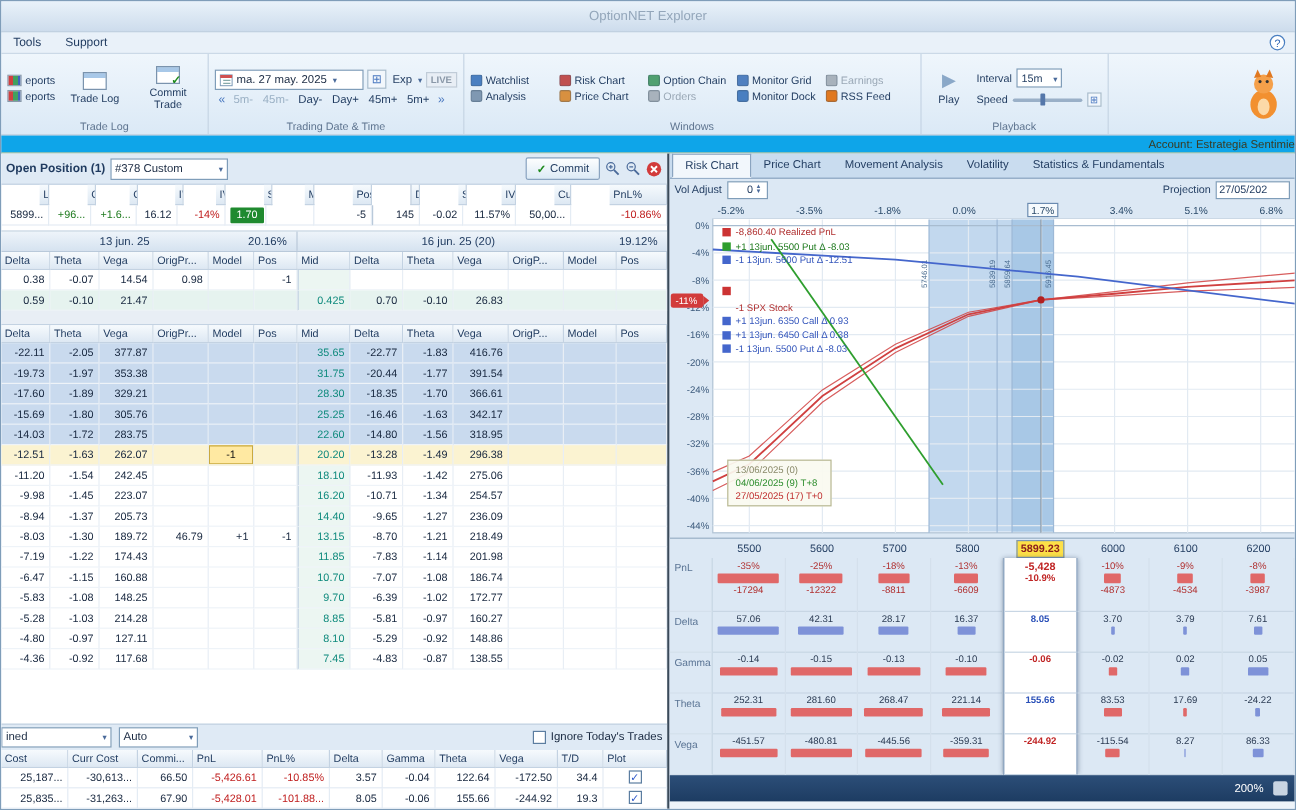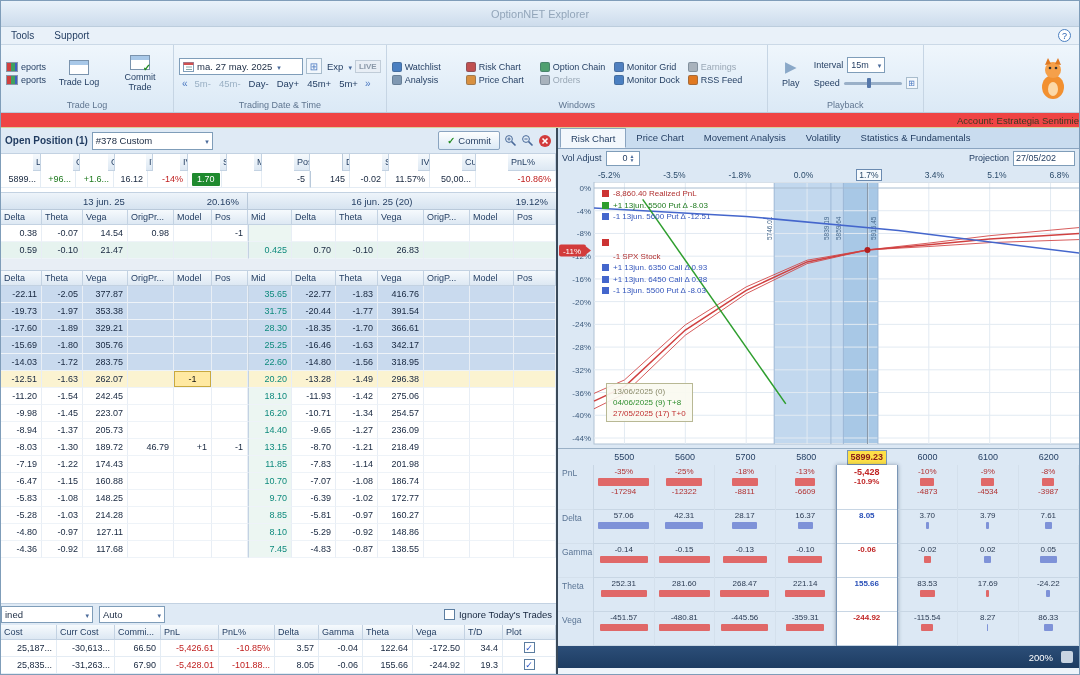--- a/index.html
+++ b/index.html
@@ -40,29 +40,29 @@
 .wic{width:10px;height:10px;border-radius:2px;display:inline-block;border:1px solid rgba(60,80,100,.35);flex:0 0 auto;}
 .playic::after{content:"▶";color:#8aa8c8;font-size:15px;}
 .pbcol{display:flex;flex-direction:column;gap:4px;}
 .pbrow{display:flex;align-items:center;gap:4px;font-size:9px;color:#1f3a5f;}
 .ddbox{height:16px;background:#fff;border:1px solid #7f9db9;display:flex;align-items:center;justify-content:space-between;padding:0 3px;font-size:9px;}
 .ddi{width:38px;}
 .slider{position:relative;width:58px;height:12px;}
 .strack{position:absolute;left:0;right:0;top:5px;height:3px;background:#9ab0c8;border-radius:2px;}
 .sthumb{position:absolute;left:40%;top:1px;width:4px;height:10px;background:#5577aa;border-radius:1px;}
 .mascot{margin-left:auto;display:flex;align-items:center;padding-right:6px;}
-.acct{height:15px;background:#ef4444;border-bottom:1px solid #d8cf9a;display:flex;align-items:center;justify-content:flex-end;font-size:9.5px;color:#3a3a20;flex:0 0 auto;overflow:hidden;white-space:nowrap;}
+.acct{height:15px;background:#0ea5e9;border-bottom:1px solid #d8cf9a;display:flex;align-items:center;justify-content:flex-end;font-size:9.5px;color:#3a3a20;flex:0 0 auto;overflow:hidden;white-space:nowrap;}
 
 .main{flex:1;display:flex;min-height:0;}
 .left{width:557px;background:#fff;border-right:2px solid #3a4a5a;display:flex;flex-direction:column;flex:0 0 auto;overflow:hidden;}
 .right{flex:1;background:#dce8f4;display:flex;flex-direction:column;min-width:0;overflow:hidden;}
 
 .pos-head{height:26px;background:#dfeaf5;border-bottom:1px solid #c3d2e2;display:flex;align-items:center;gap:4px;padding:0 4px;flex:0 0 auto;}
 .pos-title{font-weight:700;color:#1f3a5f;}
-.seldd{width:121px;height:18px;background:#fff;border:1px solid #7f9db9;display:flex;align-items:center;justify-content:space-between;padding:0 3px;font-size:9.5px;}
+.seldd{width:98px;height:18px;background:#fff;border:1px solid #7f9db9;display:flex;align-items:center;justify-content:space-between;padding:0 3px;font-size:9.5px;}
 .commitb{margin-left:auto;height:19px;border:1px solid #8aa4c0;background:linear-gradient(#fdfefe,#dceaf6);display:flex;align-items:center;gap:3px;padding:0 8px;font-size:9.5px;color:#1f3a5f;border-radius:2px;}
 .chk::after{content:"✓";color:#1e8a1e;font-weight:bold;}
 .tico{display:inline-flex;align-items:center;}
 .sgrid{display:grid;grid-template-columns:40px 35px 38px 34px 40px 34px 40px 48px 40px 36px 44px 46px 1fr;font-size:9px;flex:0 0 auto;}
 .shc{height:17px;line-height:17px;padding:0 3px;background:linear-gradient(#f6fafd,#dde8f3);border-right:1px solid #c3d2e2;border-bottom:1px solid #c3d2e2;color:#1f3a5f;white-space:nowrap;overflow:hidden;margin-left:32px;}
 .sc{height:17px;line-height:17px;text-align:right;padding:0 4px;border-right:1px solid #e4ecf4;border-bottom:1px solid #e4ecf4;white-space:nowrap;overflow:hidden;color:#16263e;}
 .sgrid>*:nth-child(9){border-left:1px solid #b9c9da;}
 .sc.pos{color:#1e7a1e;}.sc.neg{color:#c02020;}
 .sdbox{display:inline-block;background:#1f8a2f;color:#fff;padding:0 5px;line-height:13px;border-radius:1px;}
 .expbar{display:flex;height:18px;background:linear-gradient(#eef4fa,#d6e3f0);border-top:1px solid #c3d2e2;border-bottom:1px solid #b9c9da;font-size:9.5px;color:#1f3a5f;margin-top:4px;flex:0 0 auto;}

